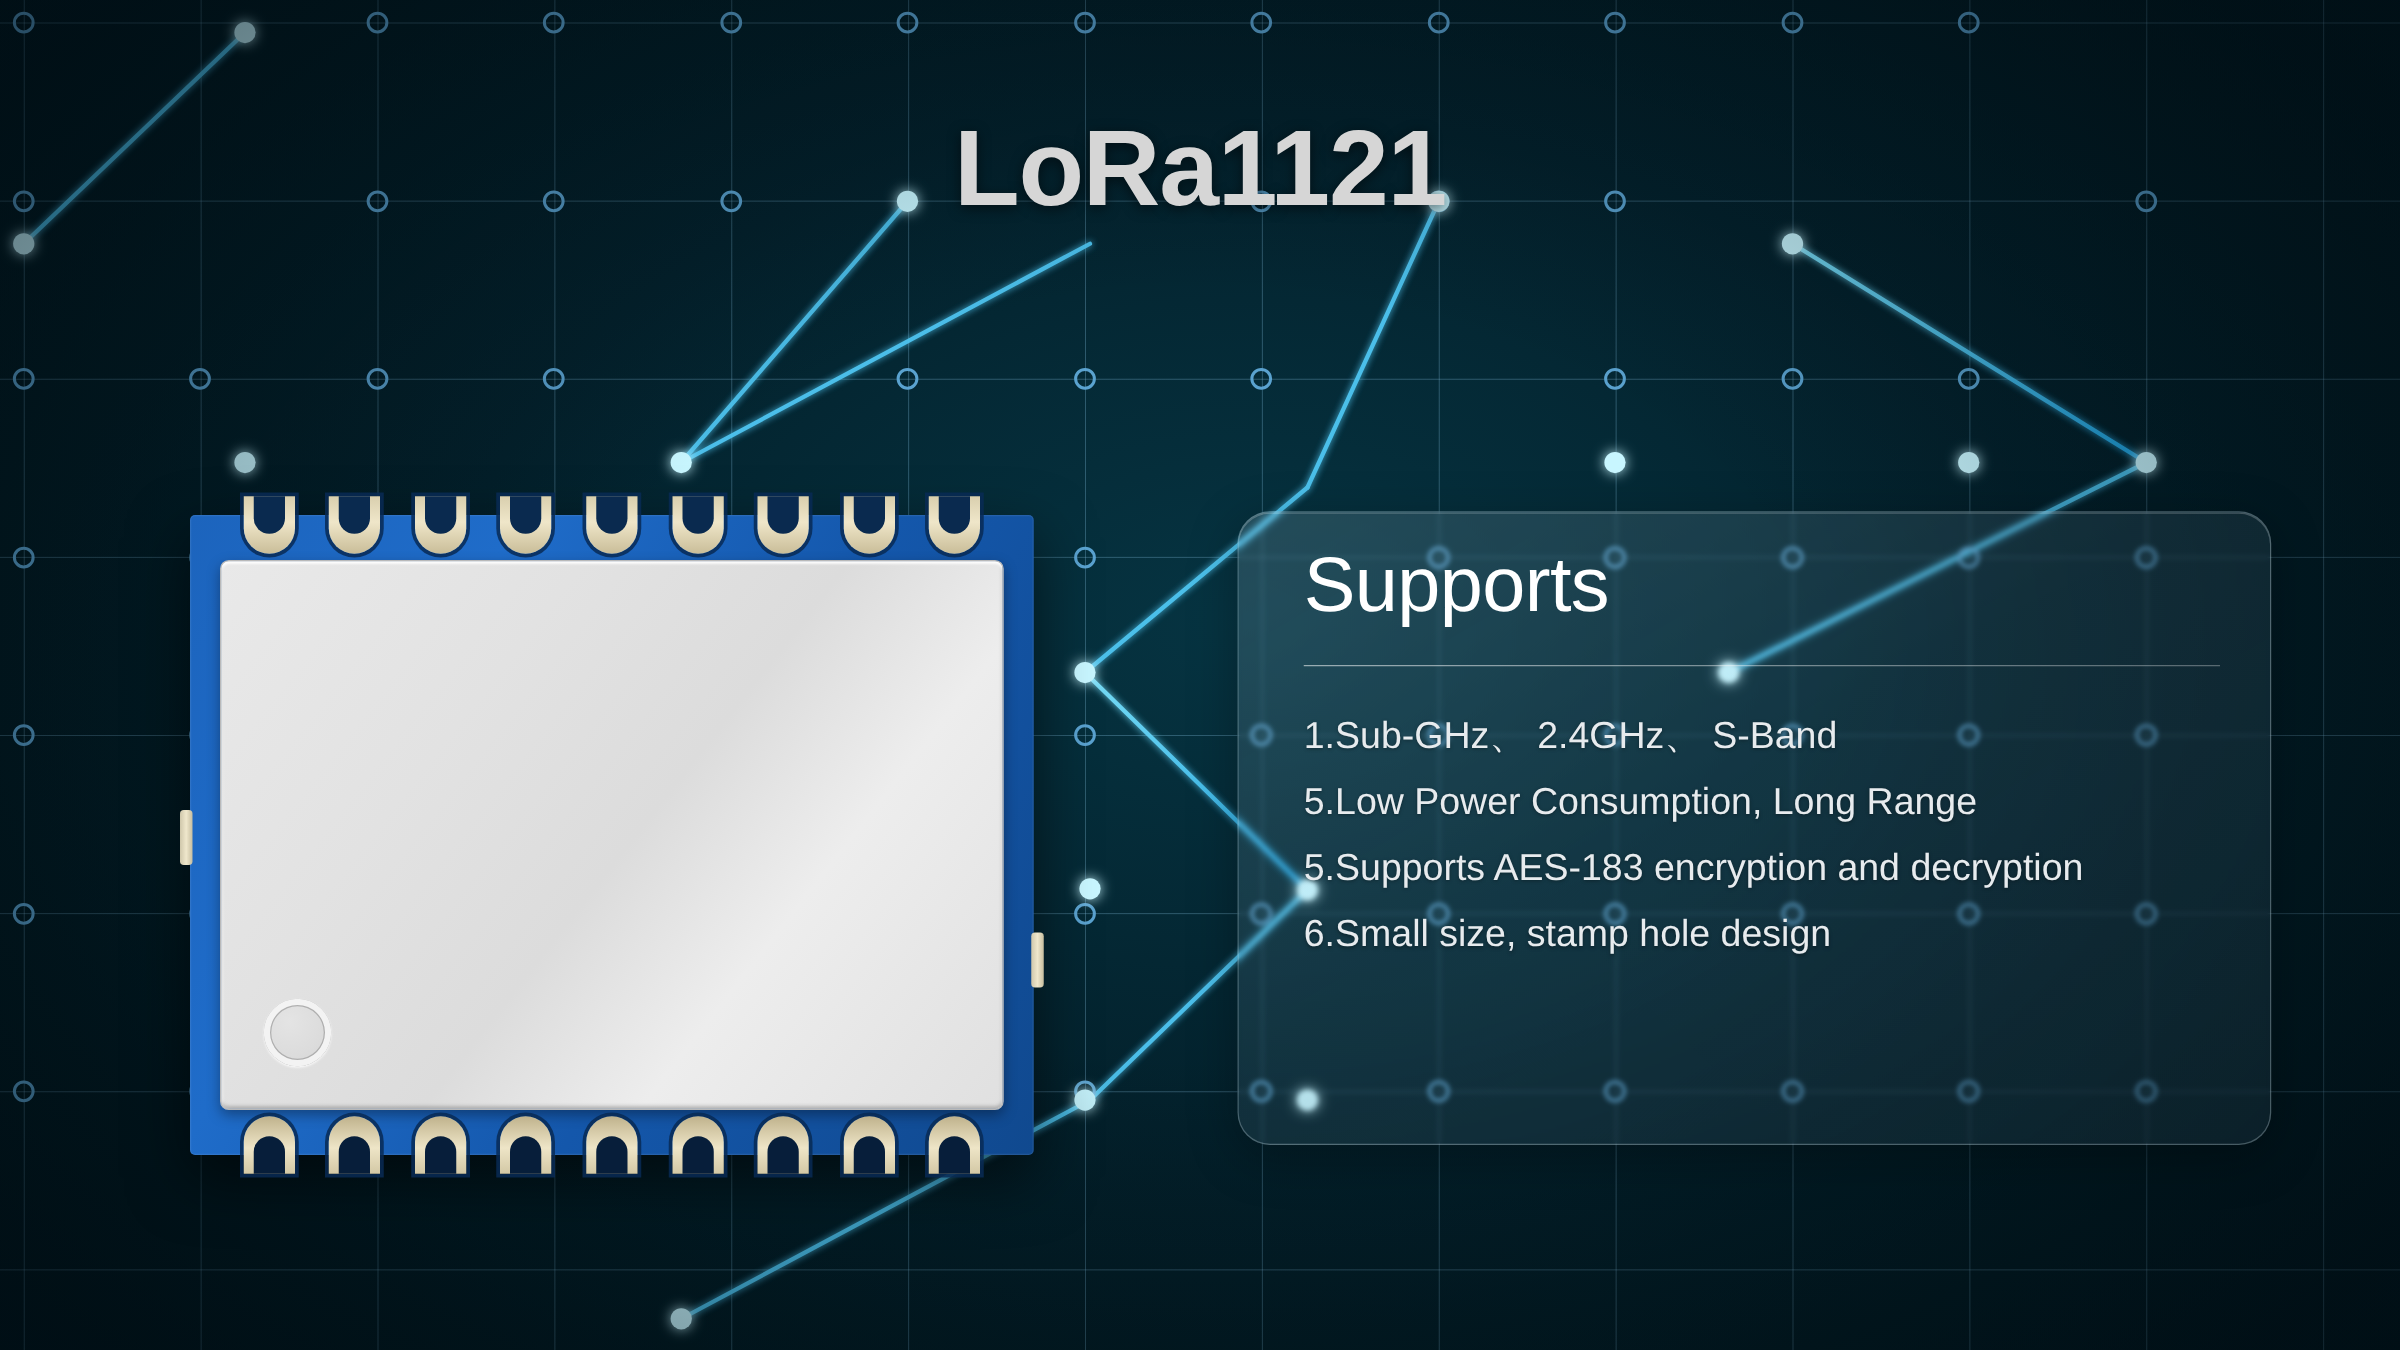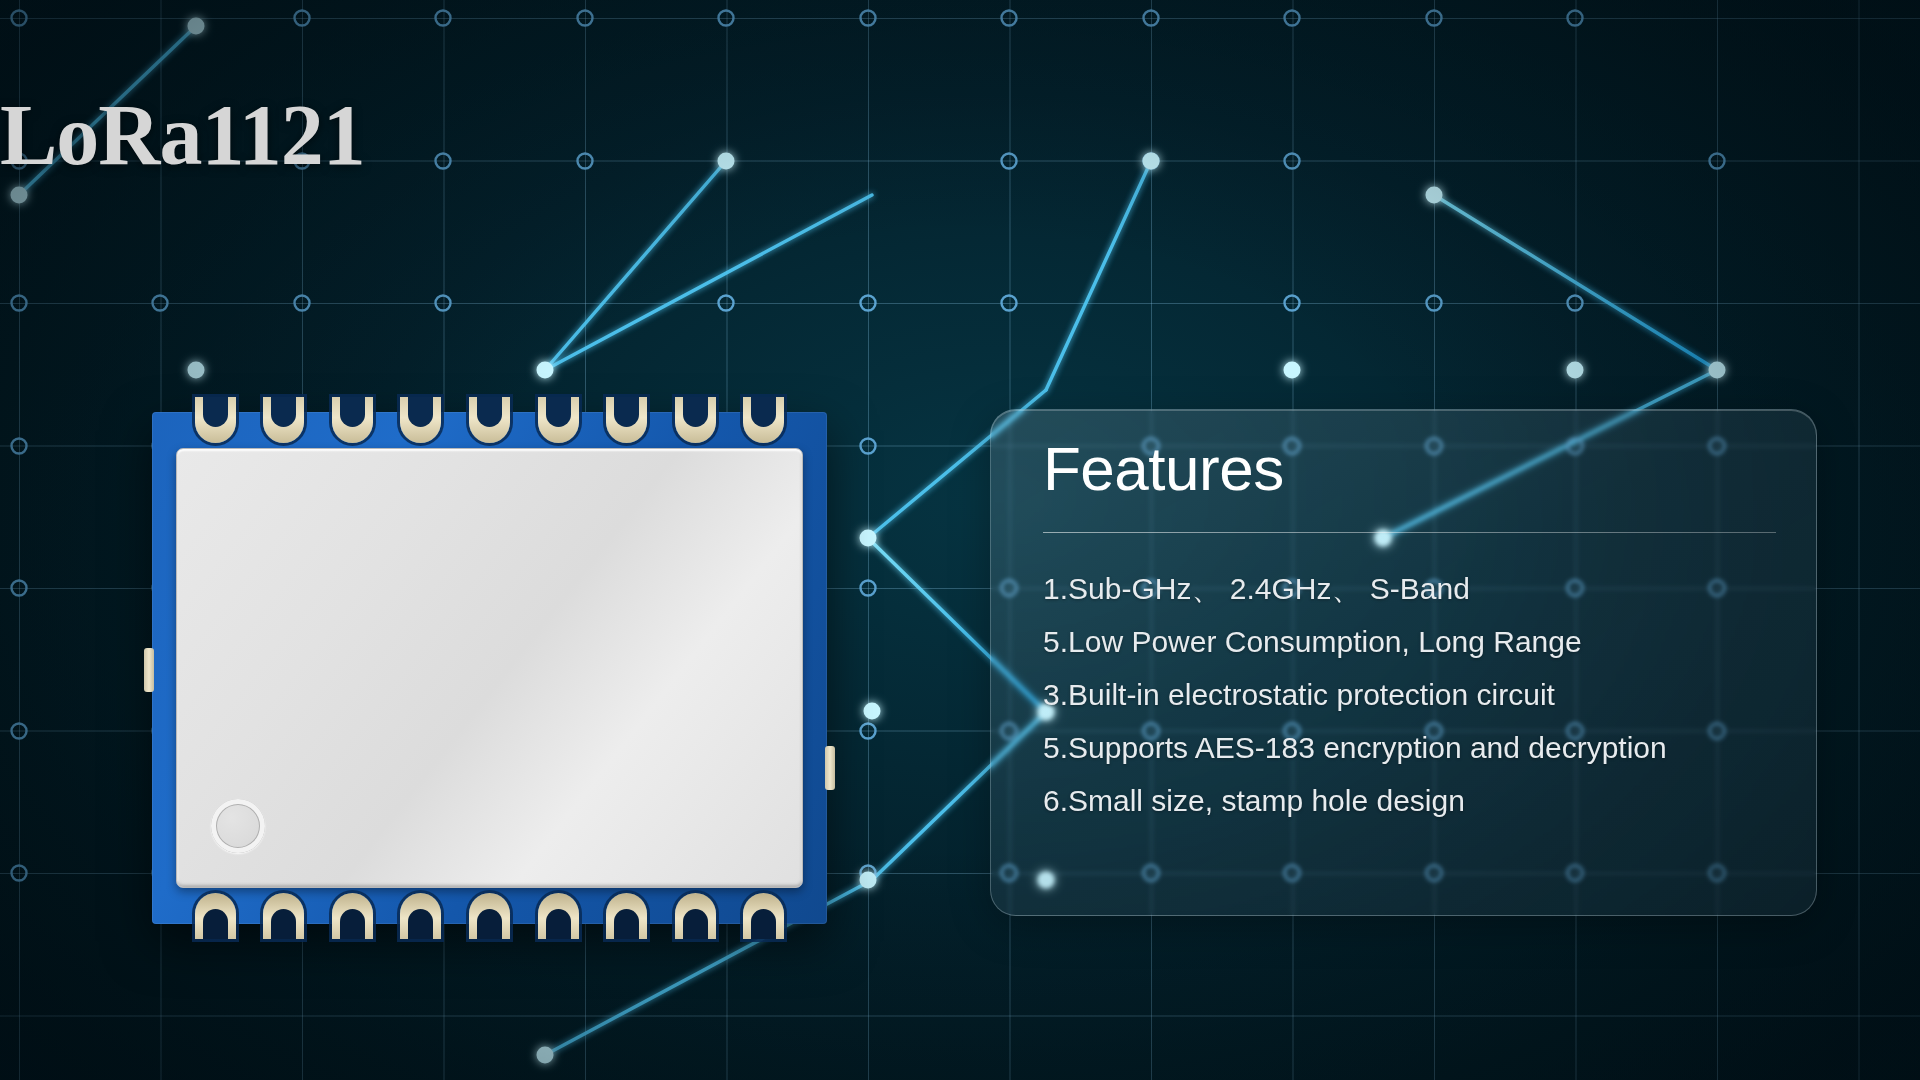--- a/index.html
+++ b/index.html
@@ -28,25 +28,25 @@
   }
   .vignette{
     position:absolute;inset:0;
     background:radial-gradient(1200px 760px at 50% 50%, rgba(0,0,0,0) 40%, rgba(0,10,16,0.55) 100%);
   }
 
   svg.net{position:absolute;inset:0;width:1920px;height:1080px;}
 
   
   #title{
-    position:absolute;left:0;right:0;top:92px;text-align:left;
+    position:absolute;left:0;right:0;top:92px;text-align:center;
     font-size:86px;line-height:1;font-weight:700;
     letter-spacing:-1px;
     color:#d6d6d6;
-    font-family:Liberation Serif, serif;
+    font-family:Liberation Sans, sans-serif;
     font-stretch:condensed;
     text-shadow:0 2px 10px rgba(0,0,0,.55);
   }
   #subtitle{
     position:absolute;left:0;right:0;top:248px;text-align:center;
     font-size:47px;line-height:1;font-weight:700;
     color:#ffffff;
     font-family:"Liberation Sans", sans-serif;
     letter-spacing:-0.4px;
     text-shadow:0 2px 10px rgba(0,0,0,.5);
@@ -314,24 +314,23 @@
         <div class="pad"></div>
         <div class="pad"></div>
         <div class="pad"></div>
         <div class="pad"></div>
         <div class="pad"></div>
         <div class="pad"></div>
       </div>
   </div>
 
   <div id="features">
-    <div id="features-title">Features</div>
+    <div id="features-title">Supports</div>
     <div class="divider"></div>
     <ul id="features-list">
         <li>1.Sub-GHz、 2.4GHz、 S-Band</li>
         <li>5.Low Power Consumption, Long Range</li>
-        <li>3.Built-in electrostatic protection circuit</li>
         <li>5.Supports AES-183 encryption and decryption</li>
         <li>6.Small size, stamp hole design</li>
       </ul>
   </div>
 
 </div>
 
 </body></html>

